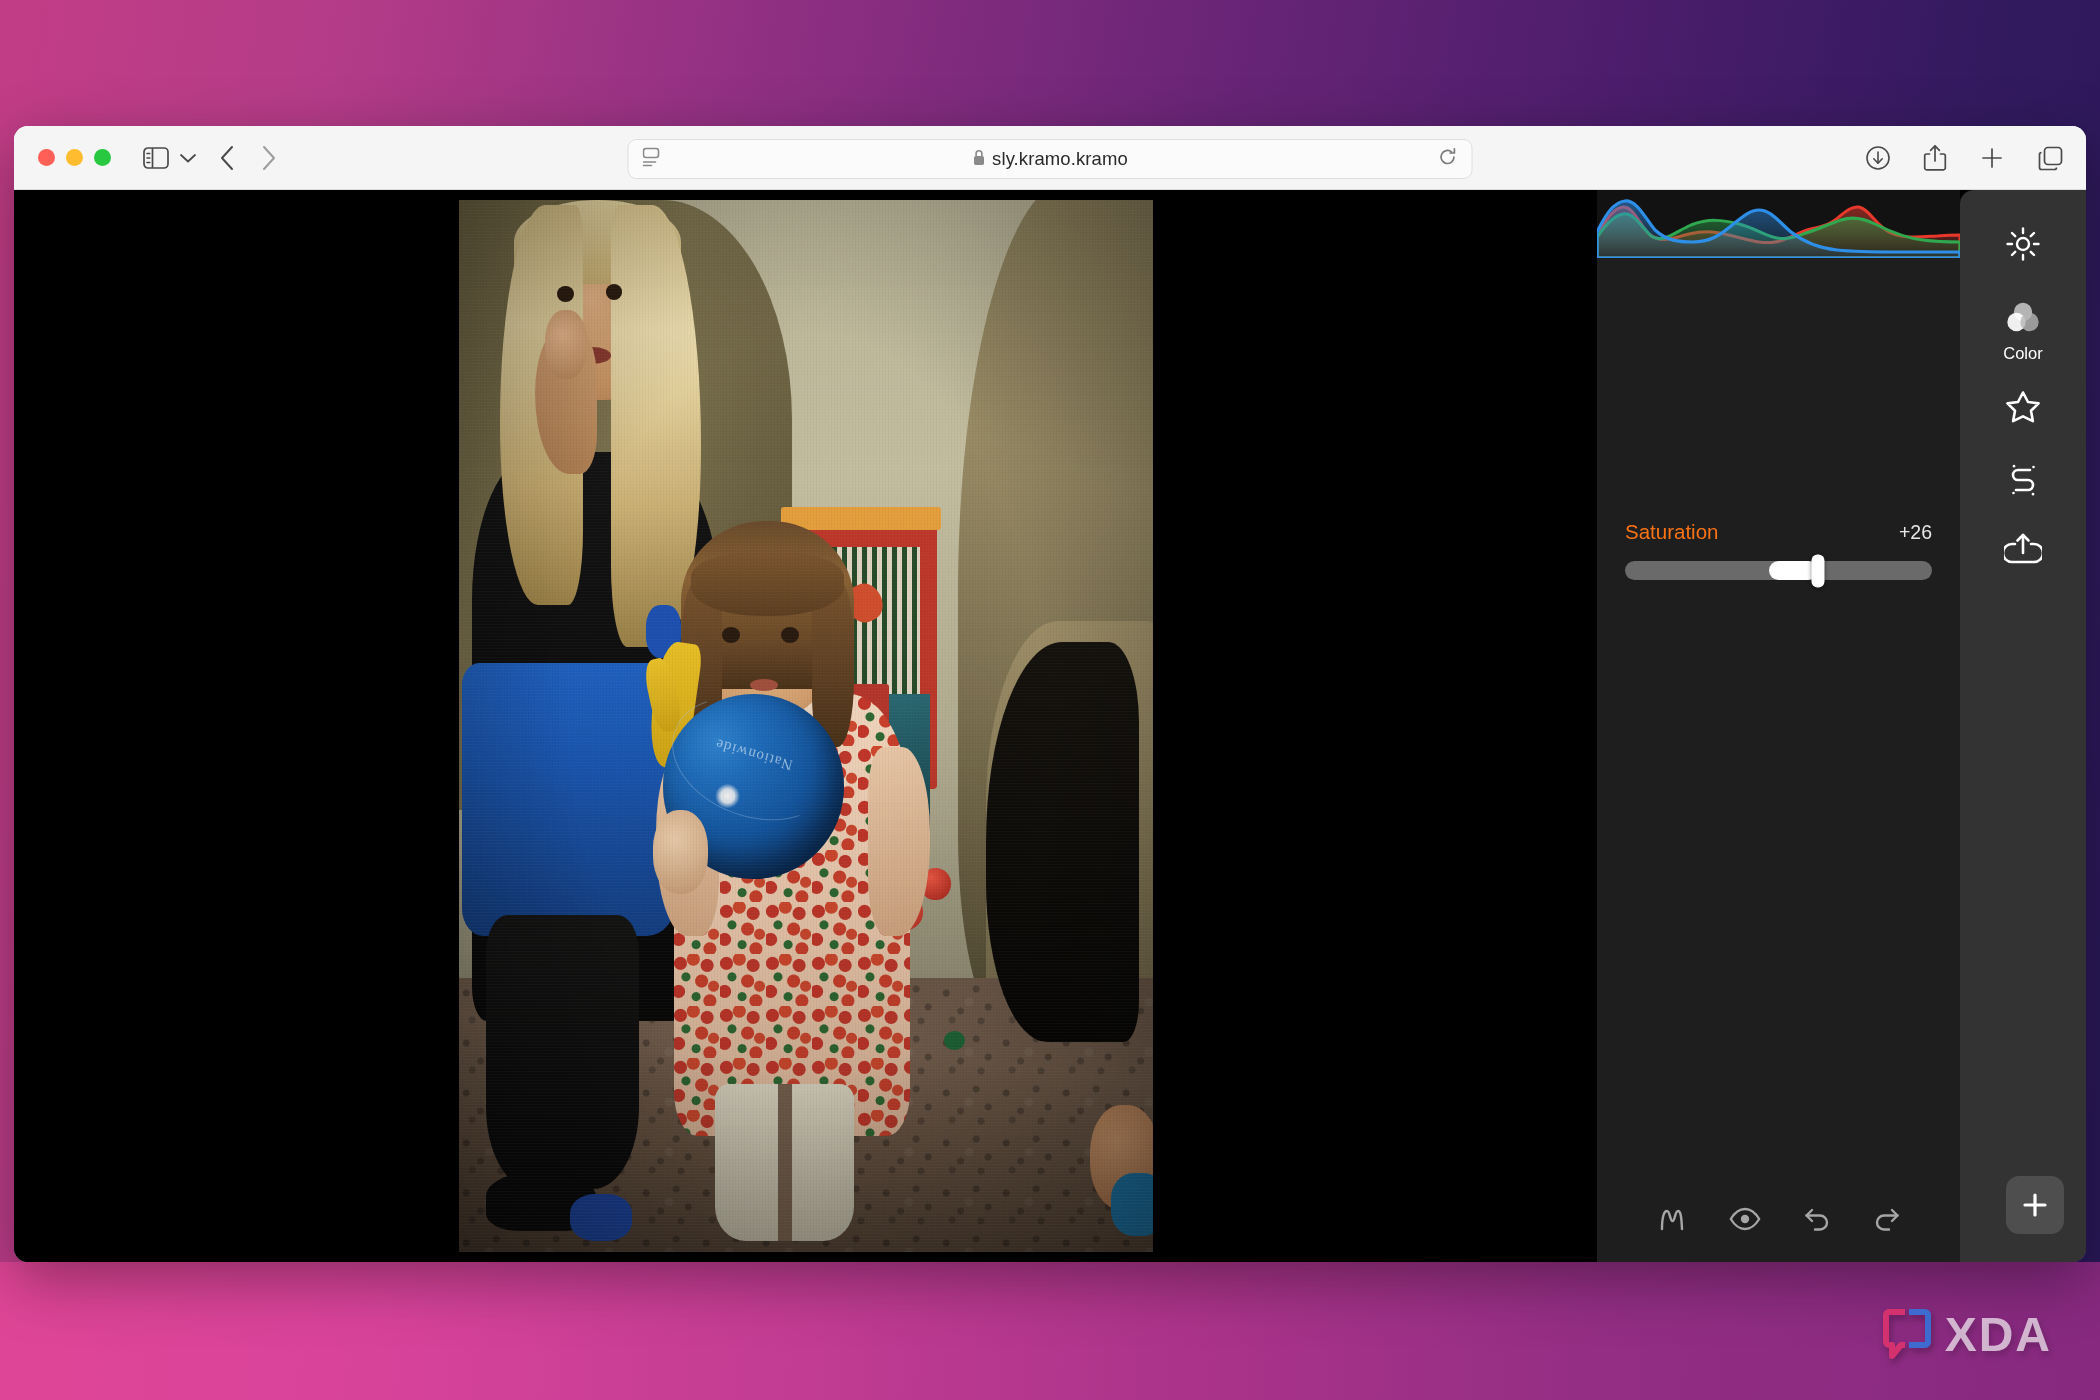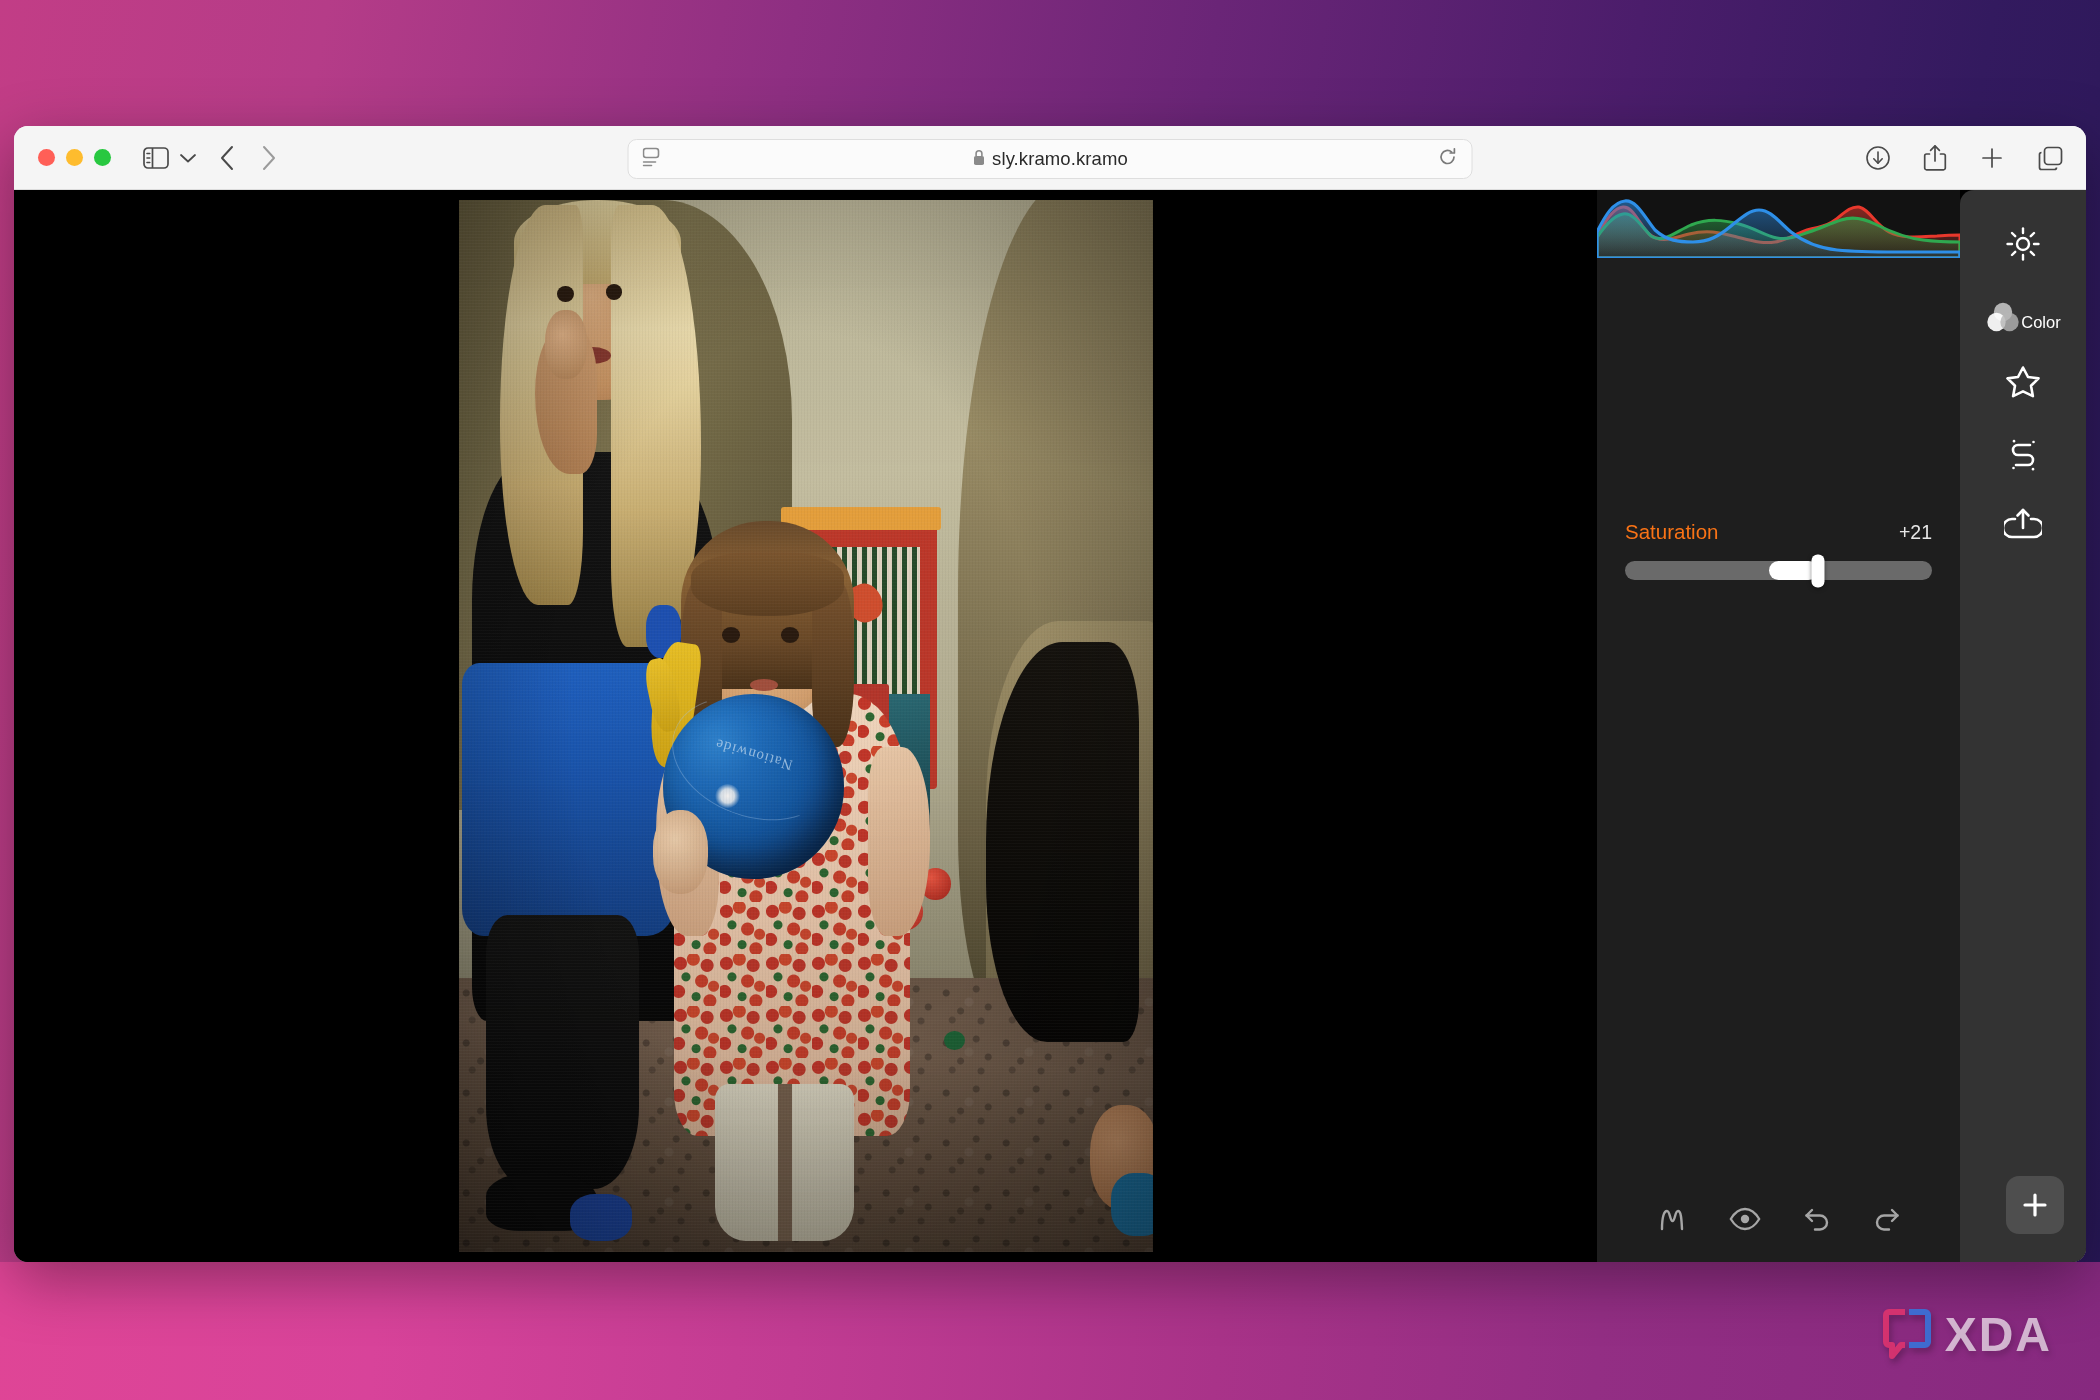--- a/index.html
+++ b/index.html
@@ -341,22 +341,22 @@
   
   .rail {
     width: 126px;
     background: #333333;
     border-top-left-radius: 14px;
     position: relative;
     display: flex; flex-direction: column; align-items: center;
     padding-top: 36px;
   }
   .rail-item {
-    width: 100%; display:flex; align-items:center;
-    color:#fff; margin-bottom: 34px; justify-content: center;
+    width: 100%; display:flex; flex-direction:column; align-items:center;
+    color:#fff; margin-bottom: 34px;
   }
   .rail-item.with-label { margin-bottom: 26px; }
   .rail-label { font-size: 16.5px; color:#fff; margin-top: 6px; }
   .rail-add {
     position: absolute; right: 22px; bottom: 28px;
     width: 58px; height: 58px; border-radius: 13px;
     background: #4e4e4e;
     display:flex; align-items:center; justify-content:center;
     color:#fff;
   }
@@ -568,21 +568,21 @@
 
           <path d="M0,42 C8,26 16,12 28,11 C40,10 48,28 58,40 C70,51 82,52 96,52 C112,52 122,46 134,36 C144,28 152,20 162,20 C174,20 182,32 194,42 C208,53 222,58 240,60 C260,62 280,62 300,62 C326,62 348,62 363,62 L363,68 L0,68 Z" fill="url(#gB)" stroke="#2e8fe8" stroke-width="3.2" stroke-linejoin="round"></path>
         </svg>
       </div>
 
       <div class="sliders">
 
         <div class="slider-group">
           <div class="slider-head">
             <span class="slider-label">Saturation</span>
-            <span class="slider-value">+21</span>
+            <span class="slider-value">+26</span>
           </div>
           <div class="track plain">
             <div class="fill" style="left:47%; width:16%;"></div>
             <div class="thumb" style="left:63%;"></div>
           </div>
         </div>
 
 
       </div>
 

